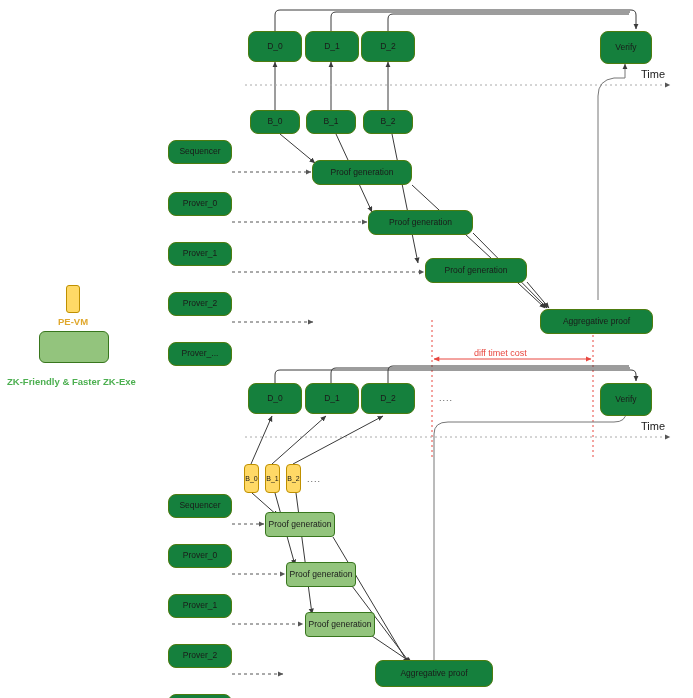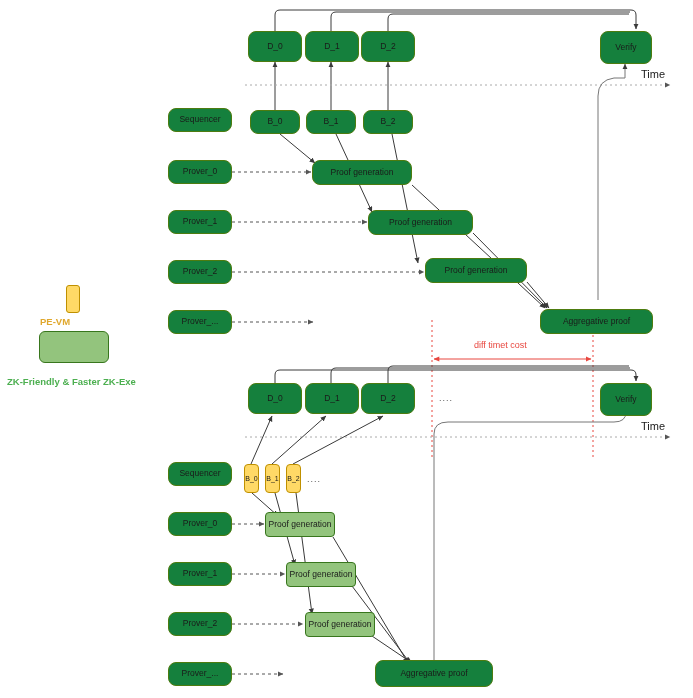--- a/index.html
+++ b/index.html
@@ -29,21 +29,21 @@
     border:1px solid #4d7c0f;
     border-radius:8px;
     background:#15803d;
     color:#1a1a1a;
     font-size:8.5px;
     line-height:1.1;
     text-align:center;
     white-space:nowrap;
     z-index:3;
   }
-  .node.label-node{ font-size:8.5px; }
+  .node.label-node{ font-size:8.5px;margin-top:32px; }
   .node.yellow{
     background:#ffd966;
     border:1px solid #bf9000;
     border-radius:4px;
   }
   .node.green{
     background:#93c47d;
     border:1px solid #38761d;
     border-radius:4px;
   }
@@ -168,21 +168,21 @@
     <line x1="352" y1="586" x2="410" y2="663" stroke="#3a3a3a" stroke-width="1" marker-end="url(#arw)"></line>
     <line x1="372" y1="636" x2="412" y2="663" stroke="#3a3a3a" stroke-width="1" marker-end="url(#arw)"></line>
 
     <line x1="232" y1="524" x2="264" y2="524" stroke="#555" stroke-width="1" stroke-dasharray="3,3" marker-end="url(#arwgray)"></line>
     <line x1="232" y1="574" x2="285" y2="574" stroke="#555" stroke-width="1" stroke-dasharray="3,3" marker-end="url(#arwgray)"></line>
     <line x1="232" y1="624" x2="303" y2="624" stroke="#555" stroke-width="1" stroke-dasharray="3,3" marker-end="url(#arwgray)"></line>
     <line x1="232" y1="674" x2="283" y2="674" stroke="#555" stroke-width="1" stroke-dasharray="3,3" marker-end="url(#arwgray)"></line>
   </svg>
 
   <div class="legend-swatch pe" style="left:66px; top:285px; width:14px; height:28px;"></div>
-  <div class="legend-text pe" style="left:40px; top:316px;">PE-VM</div>
+  <div class="legend-text pe" style="left:58px; top:316px;">PE-VM</div>
 
   <div class="legend-swatch zk" style="left:39px; top:331px; width:70px; height:32px;"></div>
   <div class="legend-text zk" style="left:7px; top:376px;">ZK-Friendly &amp; Faster ZK-Exe</div>
 
   <div class="node label-node" style="left:168px; top:108px; width:64px; height:24px;">Sequencer</div>
   <div class="node label-node" style="left:168px; top:160px; width:64px; height:24px;">Prover_0</div>
   <div class="node label-node" style="left:168px; top:210px; width:64px; height:24px;">Prover_1</div>
   <div class="node label-node" style="left:168px; top:260px; width:64px; height:24px;">Prover_2</div>
   <div class="node label-node" style="left:168px; top:310px; width:64px; height:24px;">Prover_...</div>
 
@@ -197,21 +197,21 @@
   <div class="node" style="left:250px; top:110px; width:50px; height:24px;">B_0</div>
   <div class="node" style="left:306px; top:110px; width:50px; height:24px;">B_1</div>
   <div class="node" style="left:363px; top:110px; width:50px; height:24px;">B_2</div>
 
   <div class="node" style="left:312px; top:160px; width:100px; height:25px;">Proof generation</div>
   <div class="node" style="left:368px; top:210px; width:105px; height:25px;">Proof generation</div>
   <div class="node" style="left:425px; top:258px; width:102px; height:25px;">Proof generation</div>
 
   <div class="node" style="left:540px; top:309px; width:113px; height:25px;">Aggregative proof</div>
 
-  <div class="red-text" style="left:474px; top:340px;">diff timet cost</div>
+  <div class="red-text" style="left:474px; top:348px;">diff timet cost</div>
 
   <div class="node label-node" style="left:168px; top:462px; width:64px; height:24px;">Sequencer</div>
   <div class="node label-node" style="left:168px; top:512px; width:64px; height:24px;">Prover_0</div>
   <div class="node label-node" style="left:168px; top:562px; width:64px; height:24px;">Prover_1</div>
   <div class="node label-node" style="left:168px; top:612px; width:64px; height:24px;">Prover_2</div>
   <div class="node label-node" style="left:168px; top:662px; width:64px; height:24px;">Prover_...</div>
 
   <div class="node" style="left:248px; top:383px; width:54px; height:31px;">D_0</div>
   <div class="node" style="left:305px; top:383px; width:54px; height:31px;">D_1</div>
   <div class="node" style="left:361px; top:383px; width:54px; height:31px;">D_2</div>

